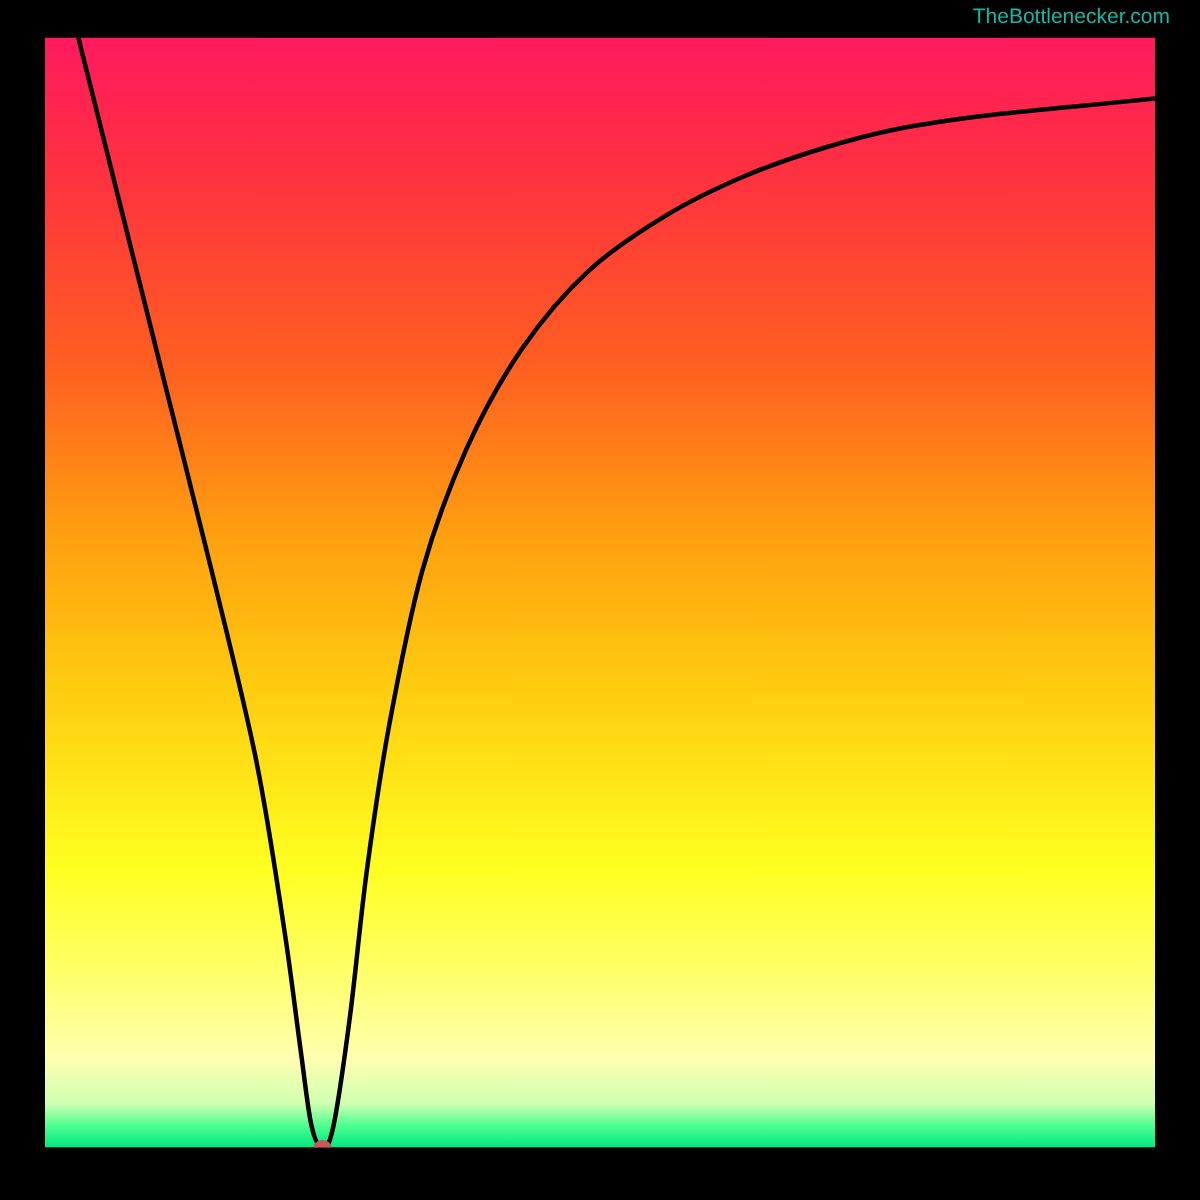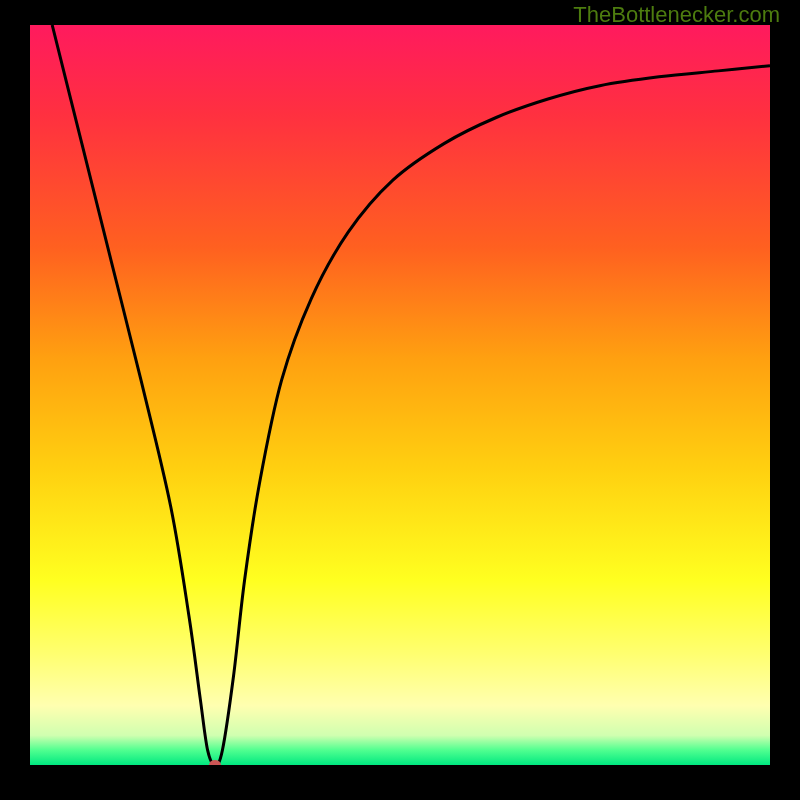--- a/index.html
+++ b/index.html
@@ -12,22 +12,22 @@
     .chart-container {
       position: relative;
       width: 800px;
       height: 800px;
     }
     .watermark {
       position: absolute;
       top: 2px;
       right: 20px;
       font-family: Arial, sans-serif;
-      font-size: 22px;
-      color: #4d7c0f;
+      font-size: 14px;
+      color: #14b8a6;
       z-index: 10;
     }
     .plot-area {
       position: absolute;
       left: 30px;
       top: 25px;
       width: 740px;
       height: 740px;
     }
     svg {

